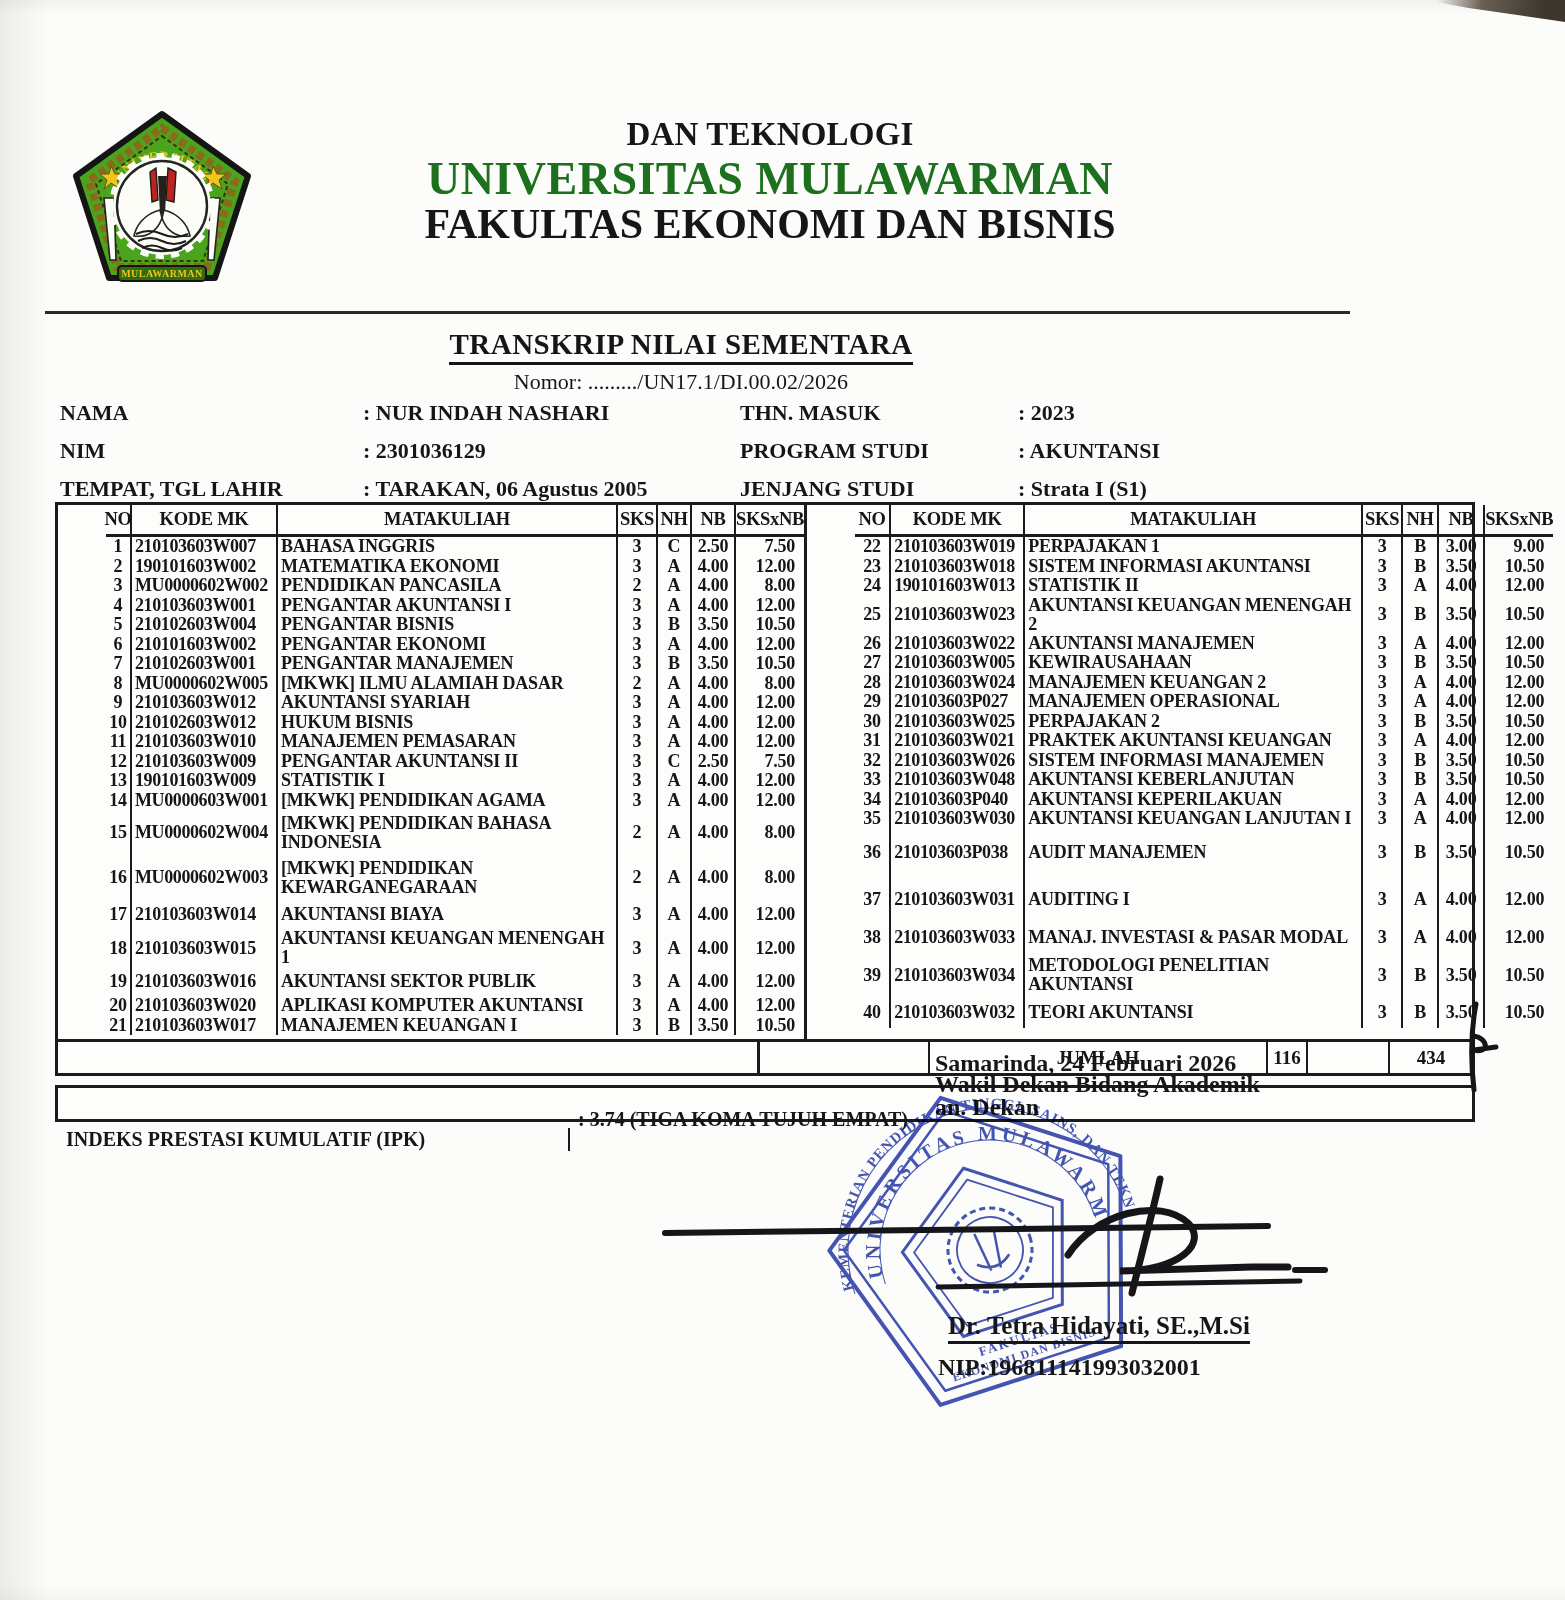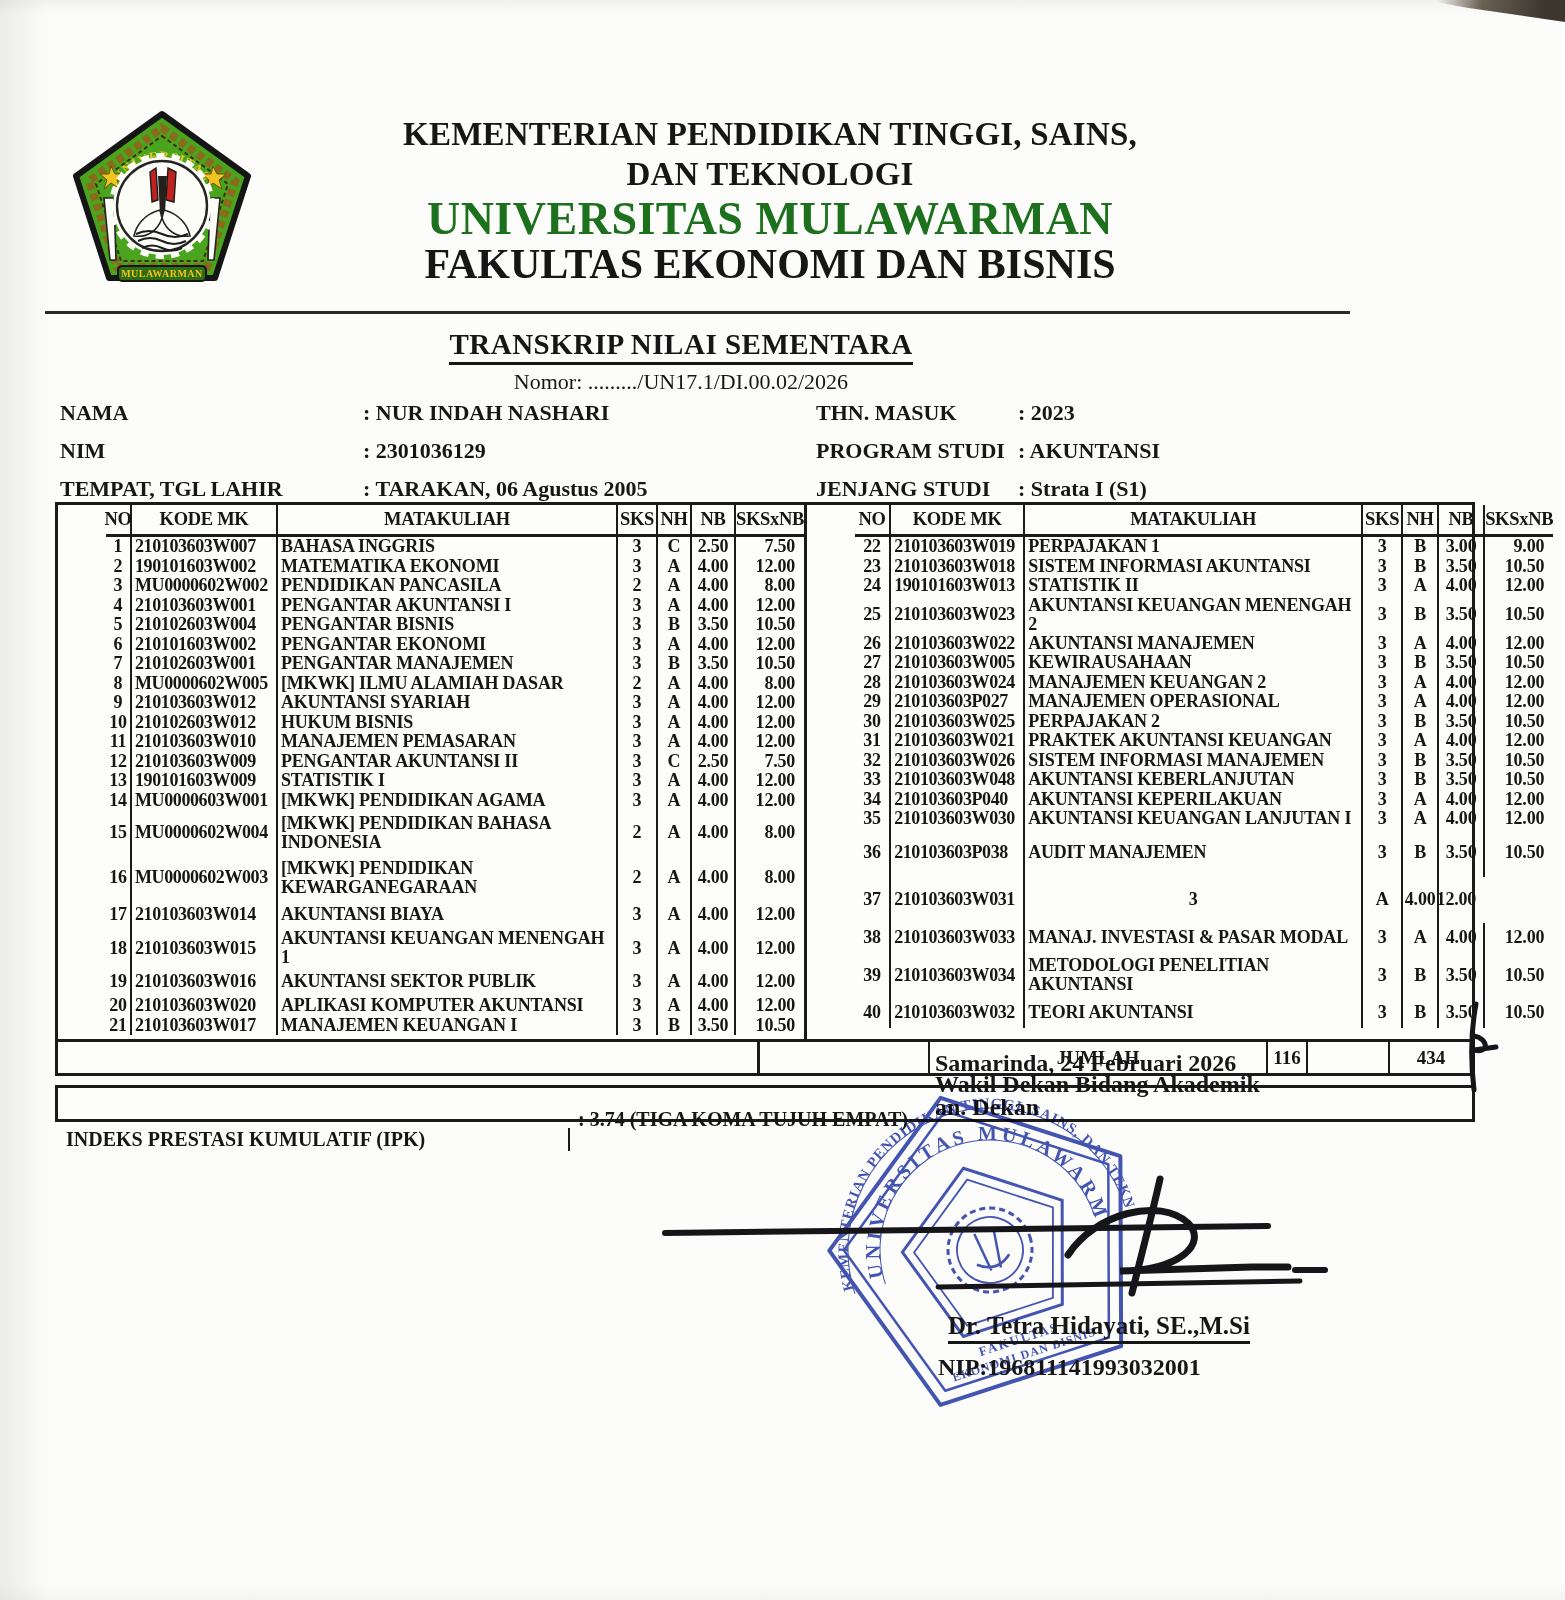--- a/index.html
+++ b/index.html
@@ -18,21 +18,21 @@
   .rule{position:absolute;left:45px;top:311px;width:1305px;border-top:3px solid #2a2a28;}
   
   .title-wrap{position:absolute;left:0;top:328px;width:1362px;text-align:center;}
   .doc-title{display:inline-block;font-weight:700;font-size:29px;letter-spacing:.5px;
              border-bottom:3px solid #161616;padding-bottom:1px;}
   .doc-number{margin-top:4px;font-weight:400;font-size:22px;}
   
   .info{position:absolute;left:0;top:395px;width:1565px;font-weight:700;font-size:22px;}
   .info-row{position:absolute;height:28px;white-space:nowrap;}
   .lbl-l{position:absolute;left:60px;}   .val-l{position:absolute;left:363px;}
-  .lbl-r{position:absolute;left:816px;text-align:center;}  .val-r{position:absolute;left:1018px;}
+  .lbl-r{position:absolute;left:740px;text-align:center;}  .val-r{position:absolute;left:1018px;}
   
   .table-zone{position:absolute;left:55px;top:502px;width:1420px;}
   .transcript-table{border:3px solid #1b1b1b;background:#fdfdfc;}
   .tt-main{display:flex;align-items:stretch;}
   .half{display:flex;flex-direction:column;padding-left:48px;}
   .half.left{width:702px;border-right:3px solid #1b1b1b;}
   .half.right{width:715px;flex:1;}
   .thead,.trow{display:grid;}
   .half.left .thead,.half.left .trow{grid-template-columns:26px 146px 340px 40px 34px 44px 1fr;}
   .half.right .thead,.half.right .trow{grid-template-columns:36px 134px 338px 40px 36px 46px 1fr;}
@@ -107,21 +107,20 @@
     <path d="M 104,58 L 112,62 L 110,92 L 102,90 Z" fill="#c0231f" stroke="#1c1c1c" stroke-width="1.4"></path>
     <path d="M 94,66 L 103,66 L 101,104 L 96,104 Z" fill="#23201d"></path>
     <path d="M 96,100 C 80,104 72,116 70,126 C 84,128 94,120 98,108 Z" fill="#fdfdf8" stroke="#242424" stroke-width="1.6"></path>
     <path d="M 100,100 C 116,104 124,116 126,126 C 112,128 102,120 98,108 Z" fill="#fdfdf8" stroke="#242424" stroke-width="1.6"></path>
     <path d="M 72,124 Q 85,118 98,124 T 124,124 M 74,131 Q 86,125 98,131 T 122,131 M 78,138 Q 88,133 98,138 T 118,138" fill="none" stroke="#1c1c1c" stroke-width="2"></path>
     <rect x="54" y="156" width="88" height="15" rx="4" fill="#2f6d12" stroke="#151515" stroke-width="2"></rect>
     <text x="98" y="167" text-anchor="middle" font-size="10" font-weight="bold" fill="#f2c41f" letter-spacing=".5">MULAWARMAN</text>
   </svg>
 
   <div class="lh-text">
-    <div class="ministry">KEMENTERIAN PENDIDIKAN TINGGI, SAINS,</div>
     <div class="ministry">DAN TEKNOLOGI</div>
     <div class="university">UNIVERSITAS MULAWARMAN</div>
     <div class="faculty">FAKULTAS EKONOMI DAN BISNIS</div>
   </div>
 
   <div class="rule"></div>
 
   <div class="title-wrap">
     <div>
       <span class="doc-title">TRANSKRIP NILAI SEMENTARA</span>
@@ -500,20 +499,21 @@
                 <div class="tcell c-kode">210103603P038</div>
                 <div class="tcell c-mk">AUDIT MANAJEMEN</div>
                 <div class="tcell c-sks">3</div>
                 <div class="tcell c-nh">B</div>
                 <div class="tcell c-nb">3.50</div>
                 <div class="tcell c-sksxnb">10.50</div>
               </div>
               <div class="trow">
                 <div class="tcell c-no">37</div>
                 <div class="tcell c-kode">210103603W031</div>
+                <div class="tcell c-mk">AUDITING I</div>
                 <div class="tcell c-sks">3</div>
                 <div class="tcell c-nh">A</div>
                 <div class="tcell c-nb">4.00</div>
                 <div class="tcell c-sksxnb">12.00</div>
               </div>
               <div class="trow">
                 <div class="tcell c-no">38</div>
                 <div class="tcell c-kode">210103603W033</div>
                 <div class="tcell c-mk">MANAJ. INVESTASI &amp; PASAR MODAL</div>
                 <div class="tcell c-sks">3</div>

